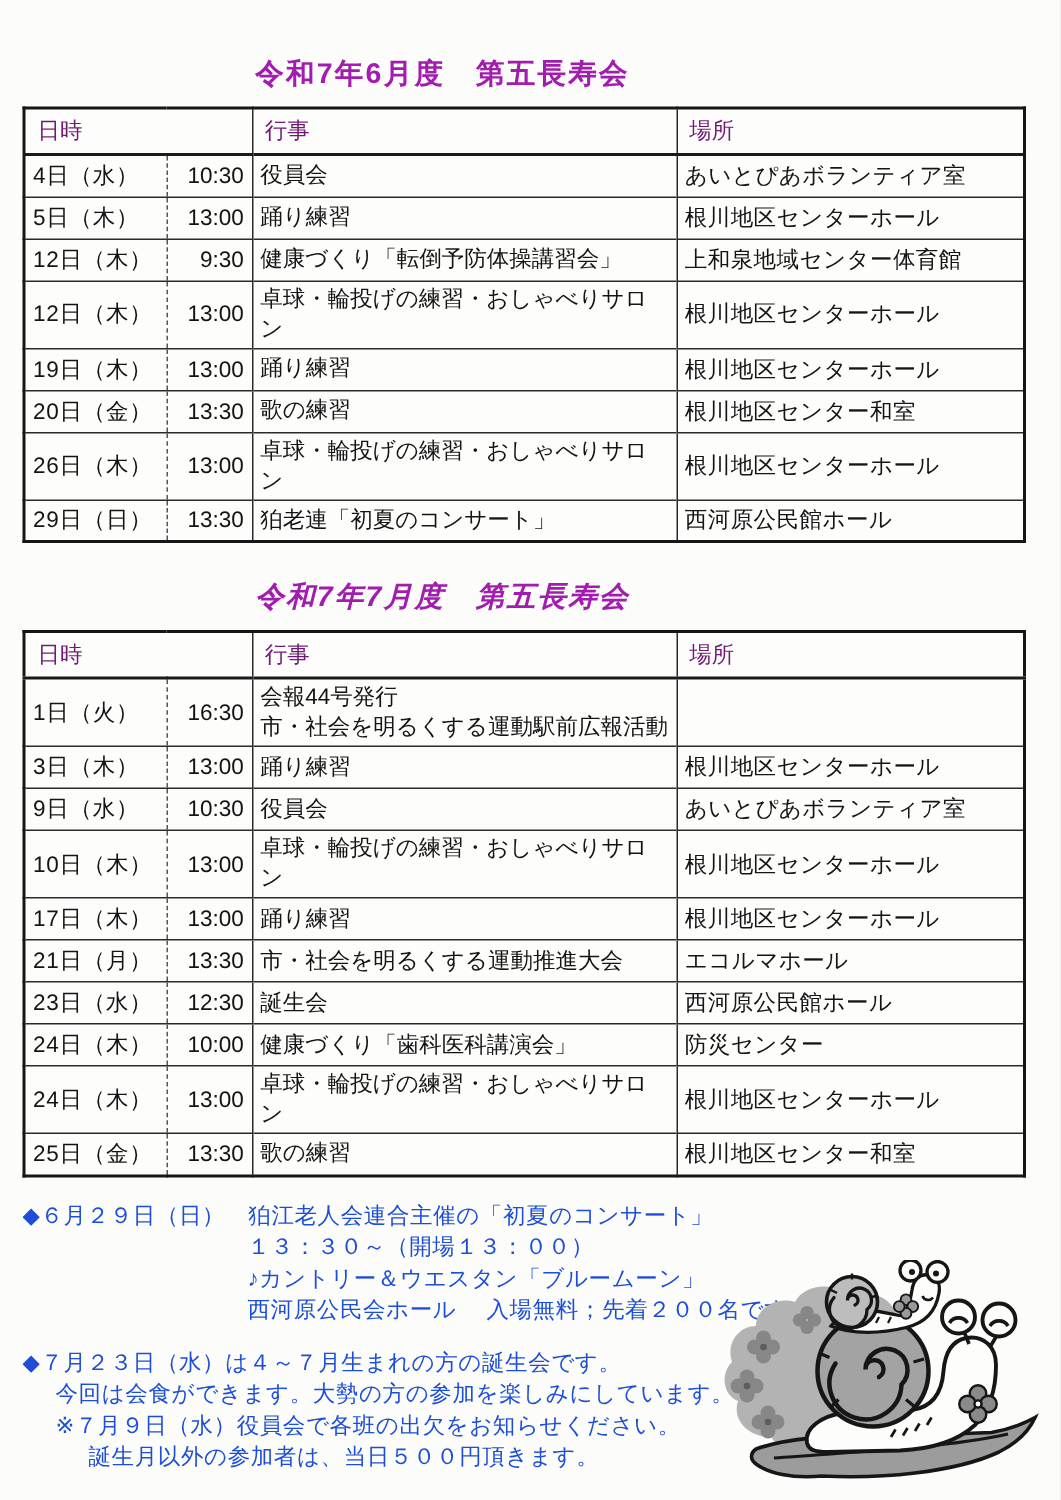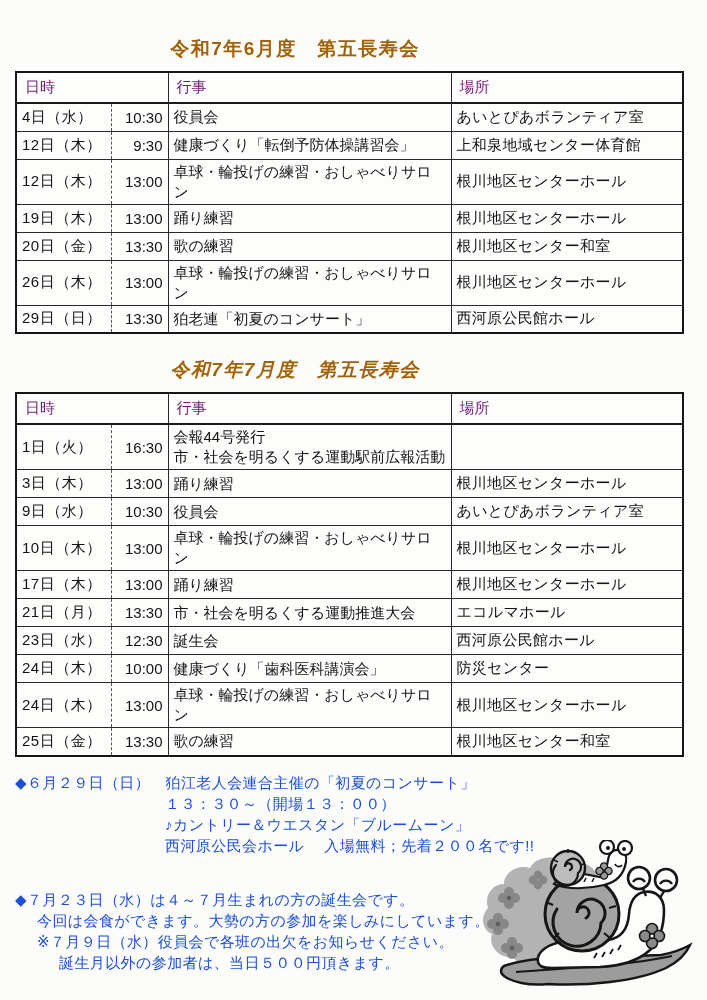--- a/index.html
+++ b/index.html
@@ -16,21 +16,21 @@
     overflow: hidden;
   }
 
   .sched-title {
     width: 560px;
     margin-left: 15px;
     text-align: center;
     font-size: 19px;
     font-weight: bold;
     letter-spacing: 1.5px;
-    color: #a16207;
+    color: #a21caf;
   }
   .sched-title.first { padding-top: 36px; }
   .sched-title.second { margin-top: 23px; font-style: italic; }
 
   table.sched {
     margin-left: 15px;
     margin-top: 9px;
     width: 667px;
     border-collapse: collapse;
     table-layout: fixed;
@@ -62,21 +62,21 @@
     color: #141414;
     overflow: hidden;
   }
   td.cell-date  { padding-right: 9px; white-space: nowrap; letter-spacing: 0.5px; }
   td.cell-time  { text-align: right; border-left: 1.2px dashed #555; white-space: nowrap; }
   td.cell-event { border-left: 1.5px solid #2a2a2a; padding-left: 8px; white-space: pre-line; line-height: 20px; }
   td.cell-place { border-left: 1.5px solid #2a2a2a; padding-left: 8px; letter-spacing: 0.3px; }
 
   .notes { margin: 15px 0 0 15px; font-size: 15px; line-height: 21px; color: #1d4ed8; letter-spacing: 0.4px; }
   .note-block { margin-bottom: 0; }
-  .note-block.second { margin-top: 33px; }
+  .note-block.second { margin-top: 14px; }
   .note-line { white-space: nowrap; }
   .ind-150 { padding-left: 150px; }
   .ind-22  { padding-left: 22px; }
   .ind-44  { padding-left: 44px; }
 
   .snail-wrap {
     position: absolute;
     right: 6px;
     bottom: 8px;
     width: 225px;
@@ -105,20 +105,26 @@
         </tr>
       </thead>
       <tbody>
           <tr>
             <td class="cell-date">4日（水）</td>
             <td class="cell-time">10:30</td>
             <td class="cell-event">役員会</td>
             <td class="cell-place">あいとぴあボランティア室</td>
           </tr>
           <tr>
+            <td class="cell-date">5日（木）</td>
+            <td class="cell-time">13:00</td>
+            <td class="cell-event">踊り練習</td>
+            <td class="cell-place">根川地区センターホール</td>
+          </tr>
+          <tr>
             <td class="cell-date">12日（木）</td>
             <td class="cell-time">9:30</td>
             <td class="cell-event">健康づくり「転倒予防体操講習会」</td>
             <td class="cell-place">上和泉地域センター体育館</td>
           </tr>
           <tr>
             <td class="cell-date">12日（木）</td>
             <td class="cell-time">13:00</td>
             <td class="cell-event">卓球・輪投げの練習・おしゃべりサロン</td>
             <td class="cell-place">根川地区センターホール</td>

